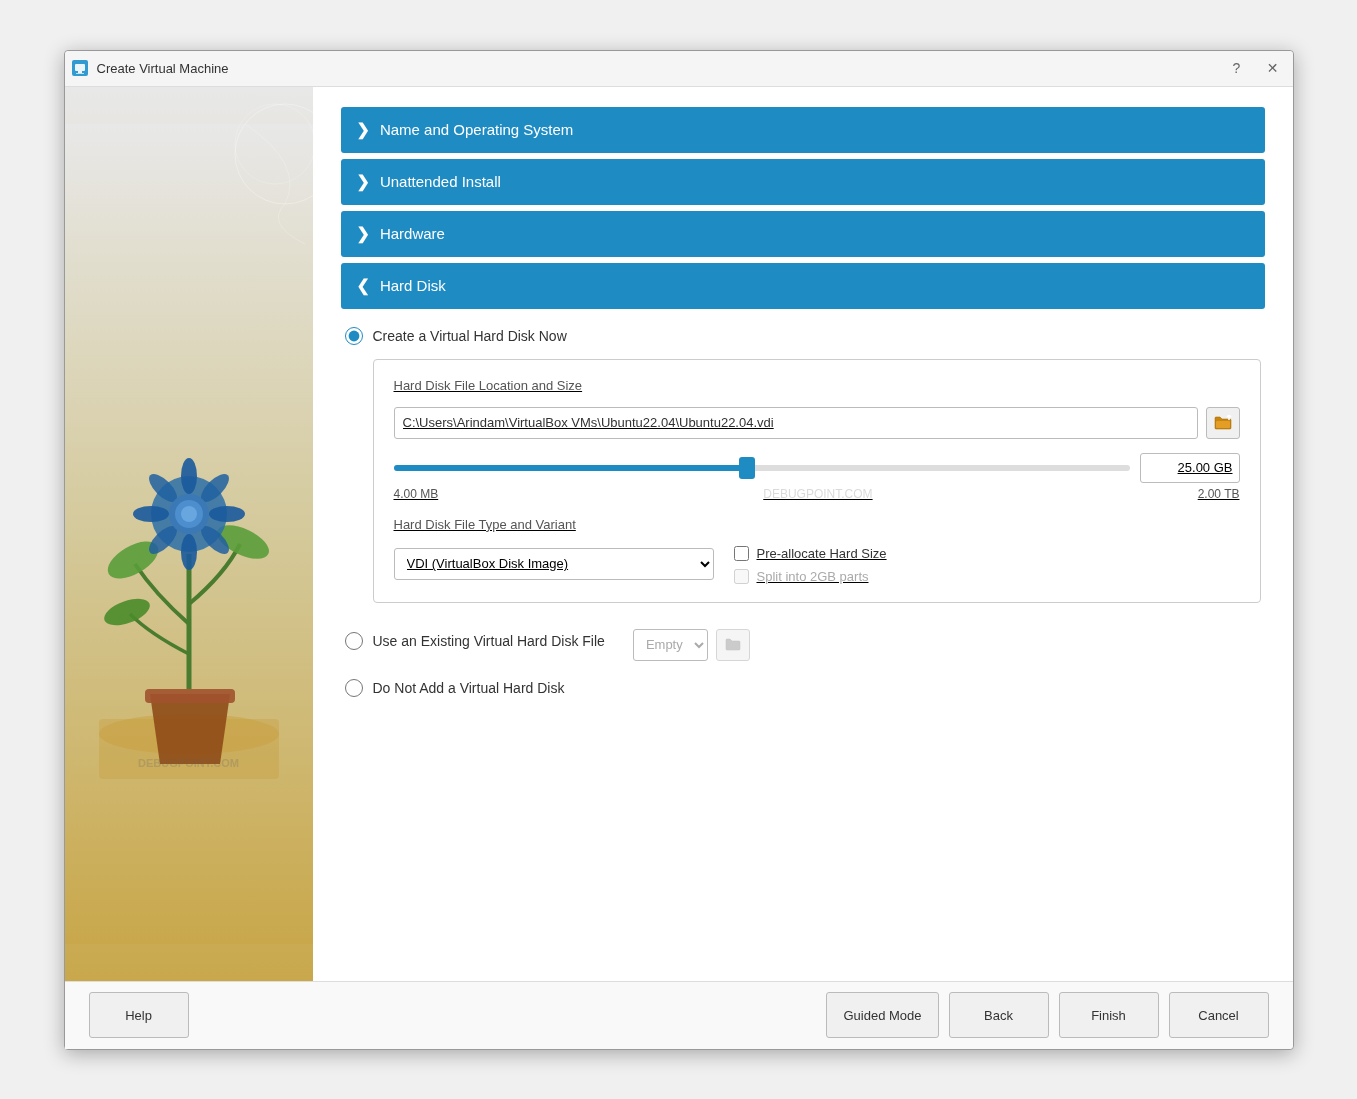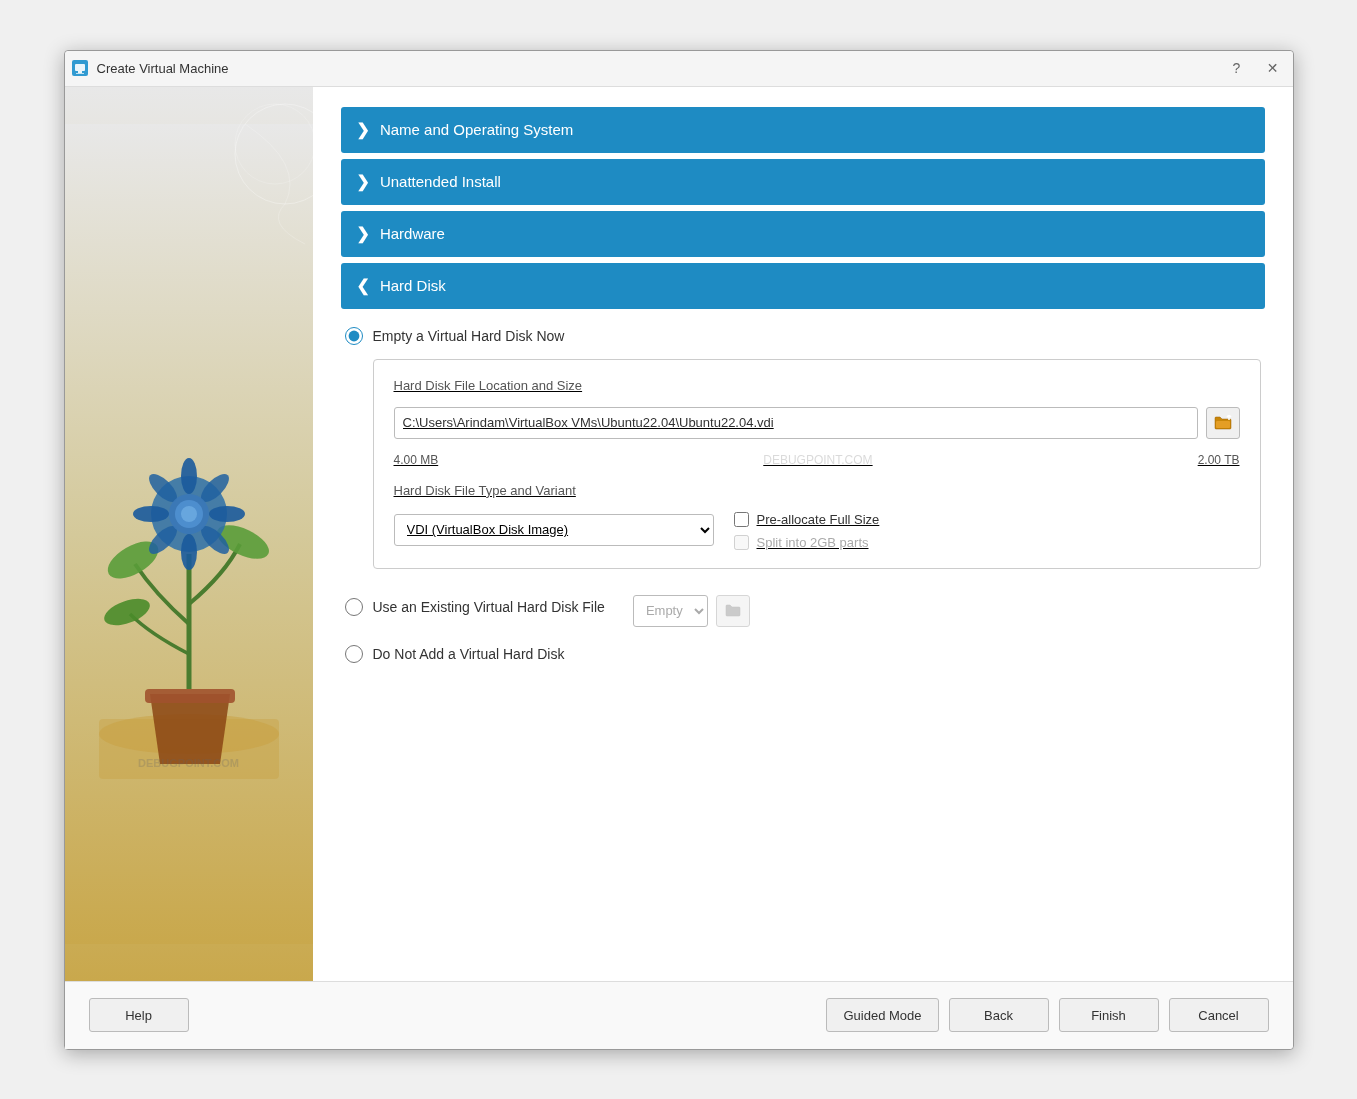--- a/index.html
+++ b/index.html
@@ -343,21 +343,21 @@
       border-radius: 0 0 4px 0;
     }
 
     .footer-left { }
     .footer-right {
       display: flex;
       gap: 10px;
     }
 
     .footer-btn {
-      height: 34px;
+      height: 46px;
       min-width: 100px;
       background: #f0f0f0;
       border: 1px solid #bbb;
       border-radius: 3px;
       font-size: 13px;
       cursor: pointer;
       padding: 0 16px;
       color: #333;
     }
     .footer-btn:disabled {
@@ -459,58 +459,65 @@
         <span class="chevron">❮</span>
         <span>Hard Disk</span>
       </button>
 
       <div class="options-area">
         <div class="radio-group">
 
           <div style="display:flex; flex-direction:column; gap:0;">
             <label class="radio-option">
               <input type="radio" name="disk-option" checked="" style="">
-              <span class="radio-label">Empty a Virtual Hard Disk Now</span>
+              <span class="radio-label">Create a Virtual Hard Disk Now</span>
             </label>
 
             <div class="card">
               <div class="card-title">Hard Disk File Location and Size</div>
 
               <div class="file-location-row">
                 <input type="text" class="file-input" value="C:\Users\Arindam\VirtualBox VMs\Ubuntu22.04\Ubuntu22.04.vdi" style="">
                 <button class="folder-btn" title="Browse">
                   <svg width="18" height="16" viewBox="0 0 18 16" fill="none">
                     <path d="M1 3C1 2.4 1.4 2 2 2H6L8 4H16C16.6 4 17 4.4 17 5V13C17 13.6 16.6 14 16 14H2C1.4 14 1 13.6 1 13V3Z" fill="#c8860a" stroke="#a06000" stroke-width="0.5"></path>
                     <rect x="2" y="6" width="14" height="7" rx="1" fill="#f0a830" opacity="0.7"></rect>
 
                     <path d="M 13 2 L 15 0 L 17 2" stroke="white" stroke-width="1.5" fill="none"></path>
                     <line x1="15" y1="0" x2="15" y2="5" stroke="white" stroke-width="1.5"></line>
                   </svg>
                 </button>
               </div>
 
               <div class="slider-area">
+                <div class="slider-row">
+                  <div class="slider-track">
+                    <div class="slider-fill" style="width:48%"></div>
+                    <div class="slider-thumb" style="left:48%"></div>
+                  </div>
+                  <input type="text" class="size-input" value="25.00 GB" style="">
+                </div>
                 <div class="size-labels">
                   <span>4.00 MB</span>
                   <span style="color:rgba(150,150,150,0.35); font-size:12px;">DEBUGPOINT.COM</span>
                   <span>2.00 TB</span>
                 </div>
               </div>
 
               <div class="type-section-title">Hard Disk File Type and Variant</div>
               <div class="type-row">
                 <select class="type-select">
                   <option>VDI (VirtualBox Disk Image)</option>
                   <option>VHD (Virtual Hard Disk)</option>
                   <option>VMDK (Virtual Machine Disk)</option>
                 </select>
                 <div class="checkbox-group">
                   <label class="checkbox-option">
                     <input type="checkbox" style="">
-                    <span class="checkbox-label">Pre-allocate Full Size</span>
+                    <span class="checkbox-label">Pre-allocate Hard Size</span>
                   </label>
                   <label class="checkbox-option">
                     <input type="checkbox" disabled="" style="">
                     <span class="checkbox-label disabled">Split into 2GB parts</span>
                   </label>
                 </div>
               </div>
             </div>
           </div>
 

